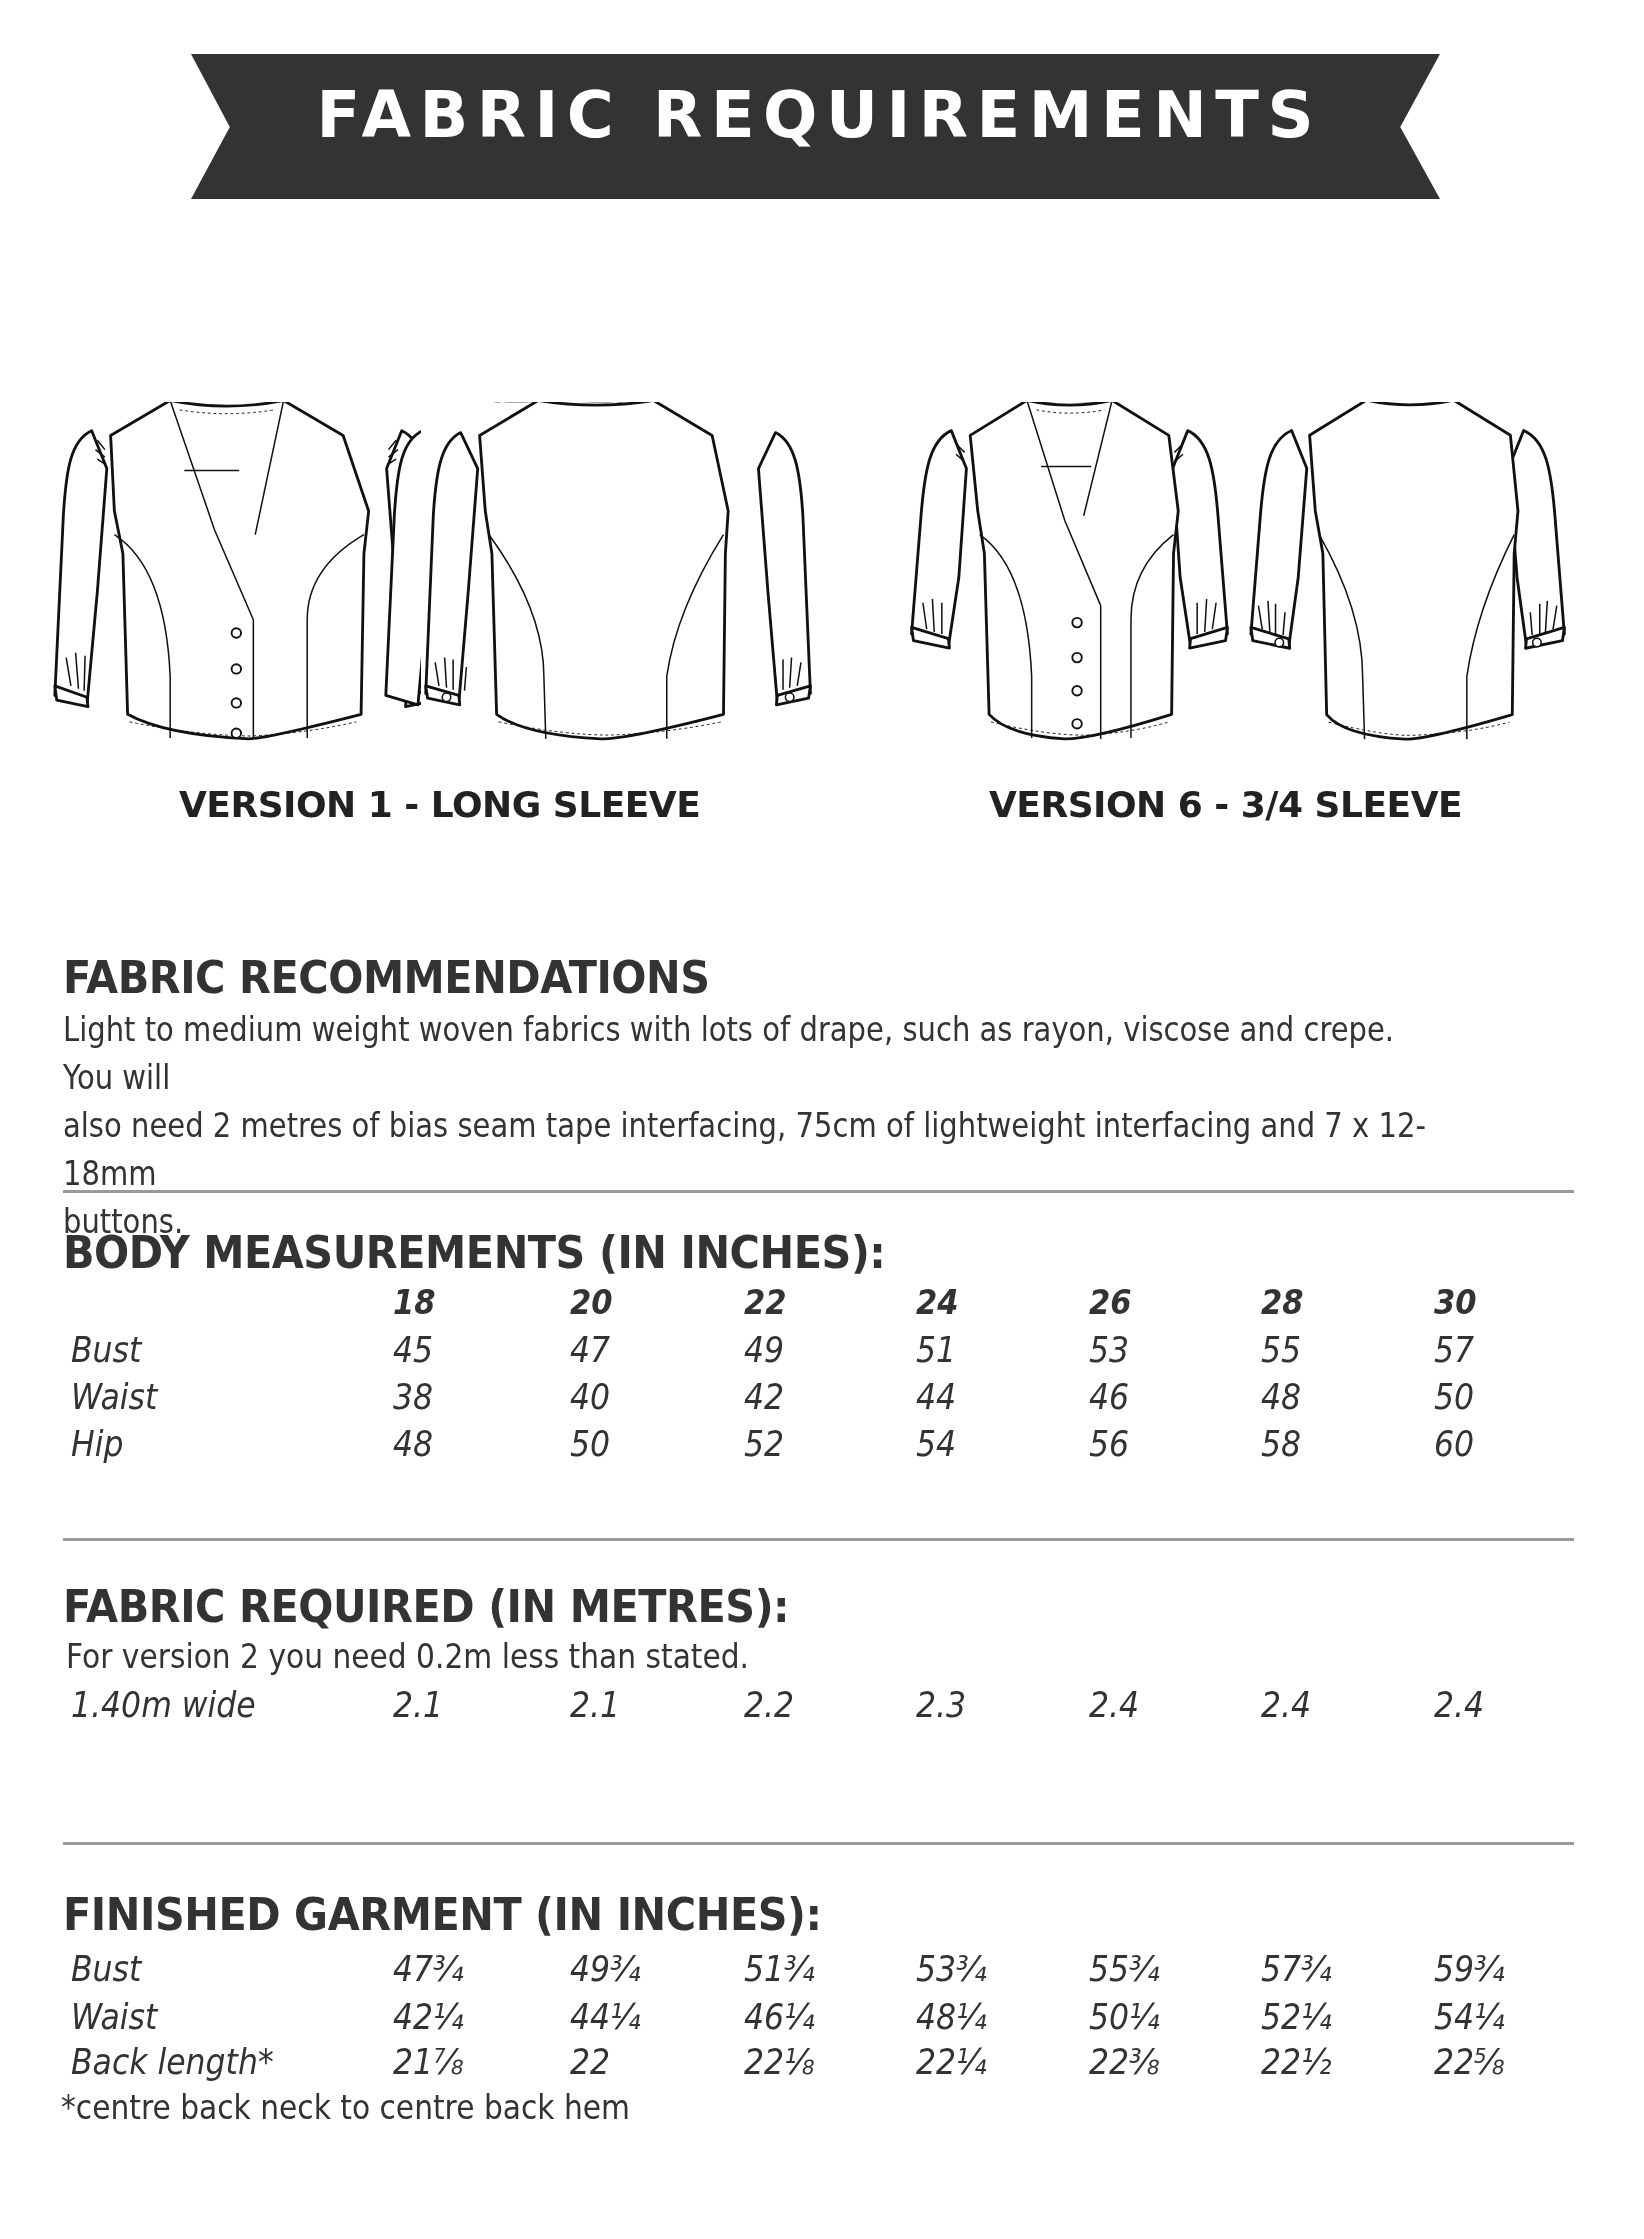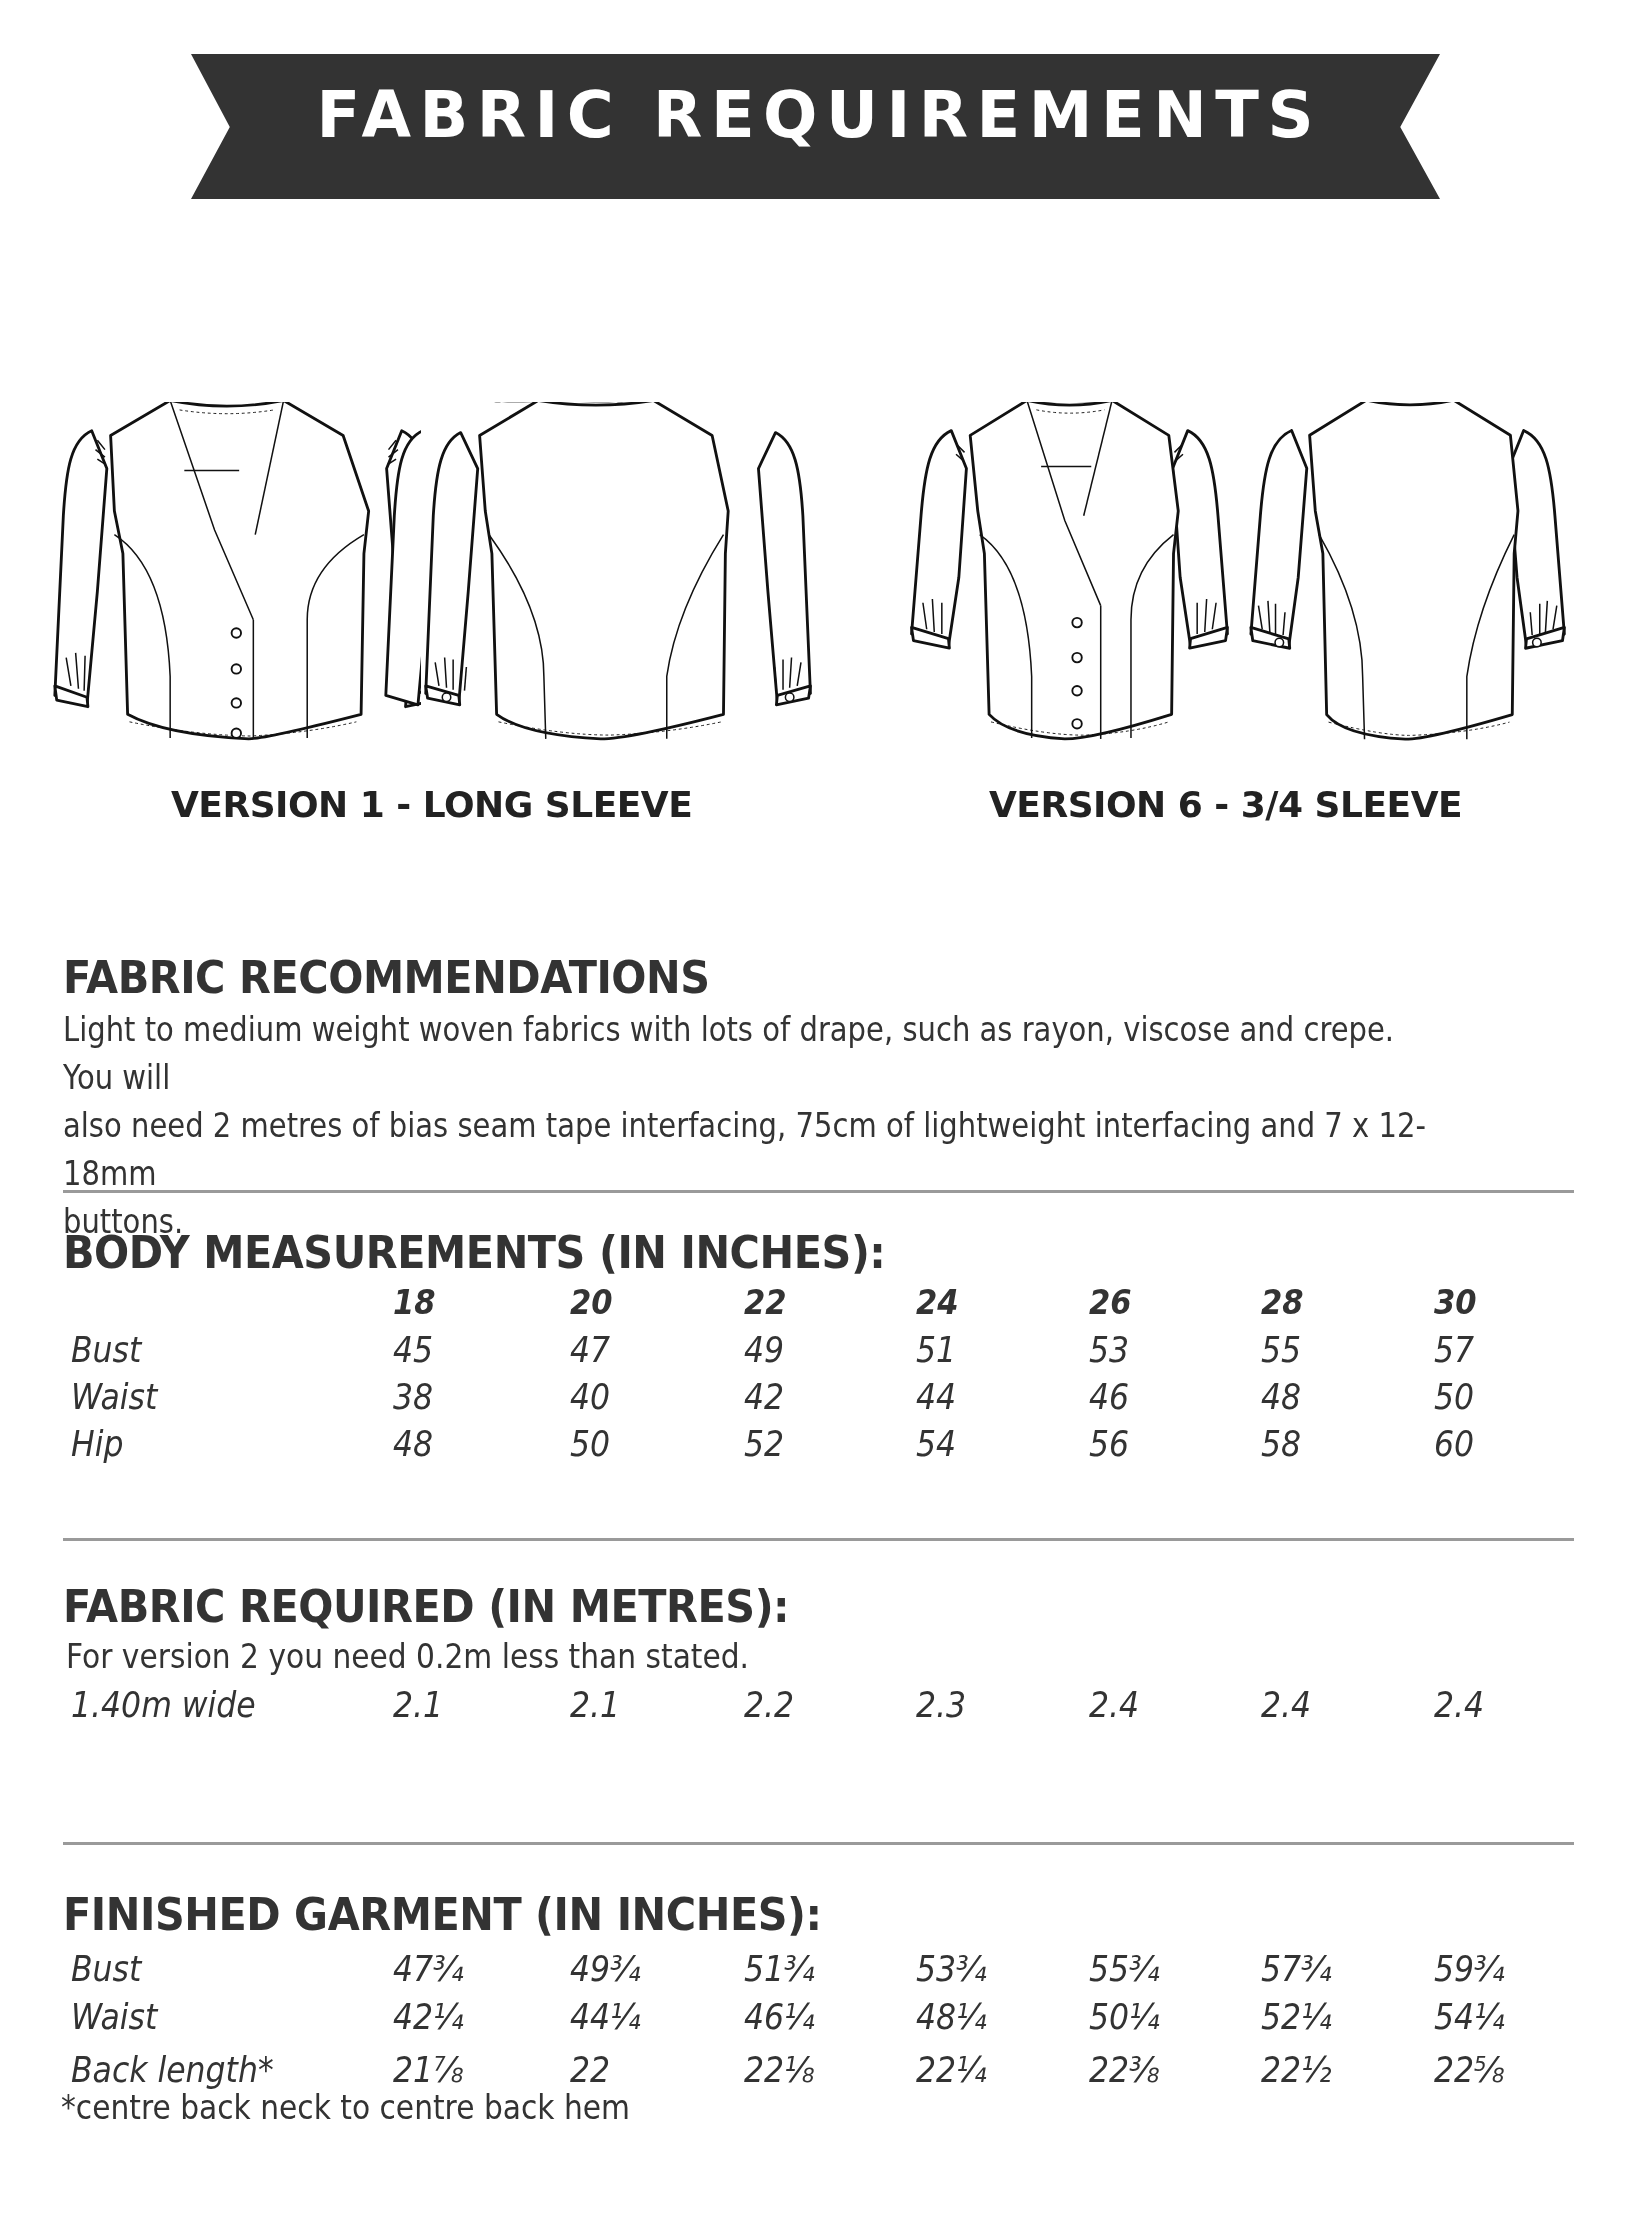--- a/index.html
+++ b/index.html
@@ -207,21 +207,21 @@
   </g>
   <g fill="none" stroke="#111" stroke-width="1" stroke-dasharray="3,3">
     <path d="M84,338 Q140,352 170,352 Q230,350 275,338"></path>
   </g>
   <g fill="#fff" stroke="#111" stroke-width="1.6">
     <circle cx="32" cy="254" r="4.5"></circle>
       <circle cx="304" cy="254" r="4.5"></circle>
   </g>
 </svg>
 
-<div class="version-label" style="left:171px; top:784px;">VERSION 1 - LONG SLEEVE</div>
+<div class="version-label" style="left:179px; top:784px;">VERSION 1 - LONG SLEEVE</div>
 <div class="version-label" style="left:989px; top:784px;">VERSION 6 - 3/4 SLEEVE</div>
 
 <div class="section-title" style="top:951px;">FABRIC RECOMMENDATIONS</div>
 <div class="para" style="top:1006px;">
   <div>Light to medium weight woven fabrics with lots of drape, such as rayon, viscose and crepe. You will</div>
   <div>also need 2 metres of bias seam tape interfacing, 75cm of lightweight interfacing and 7 x 12-18mm</div>
   <div>buttons.</div>
 </div>
 
 <div class="divider" style="top:1190px;"></div>
@@ -298,21 +298,21 @@
 <div class="row" style="top:1997px;">
   <span class="cell label">Waist</span>
   <span class="cell fc0">42¼</span>
   <span class="cell fc1">44¼</span>
   <span class="cell fc2">46¼</span>
   <span class="cell fc3">48¼</span>
   <span class="cell fc4">50¼</span>
   <span class="cell fc5">52¼</span>
   <span class="cell fc6">54¼</span>
 </div>
-<div class="row" style="top:2042px;margin-top:8px;">
+<div class="row" style="top:2042px;">
   <span class="cell label">Back length*</span>
   <span class="cell fc0">21⅞</span>
   <span class="cell fc1">22</span>
   <span class="cell fc2">22⅛</span>
   <span class="cell fc3">22¼</span>
   <span class="cell fc4">22⅜</span>
   <span class="cell fc5">22½</span>
   <span class="cell fc6">22⅝</span>
 </div>
 <div class="note" style="left:61px; top:2088px;">*centre back neck to centre back hem</div>

